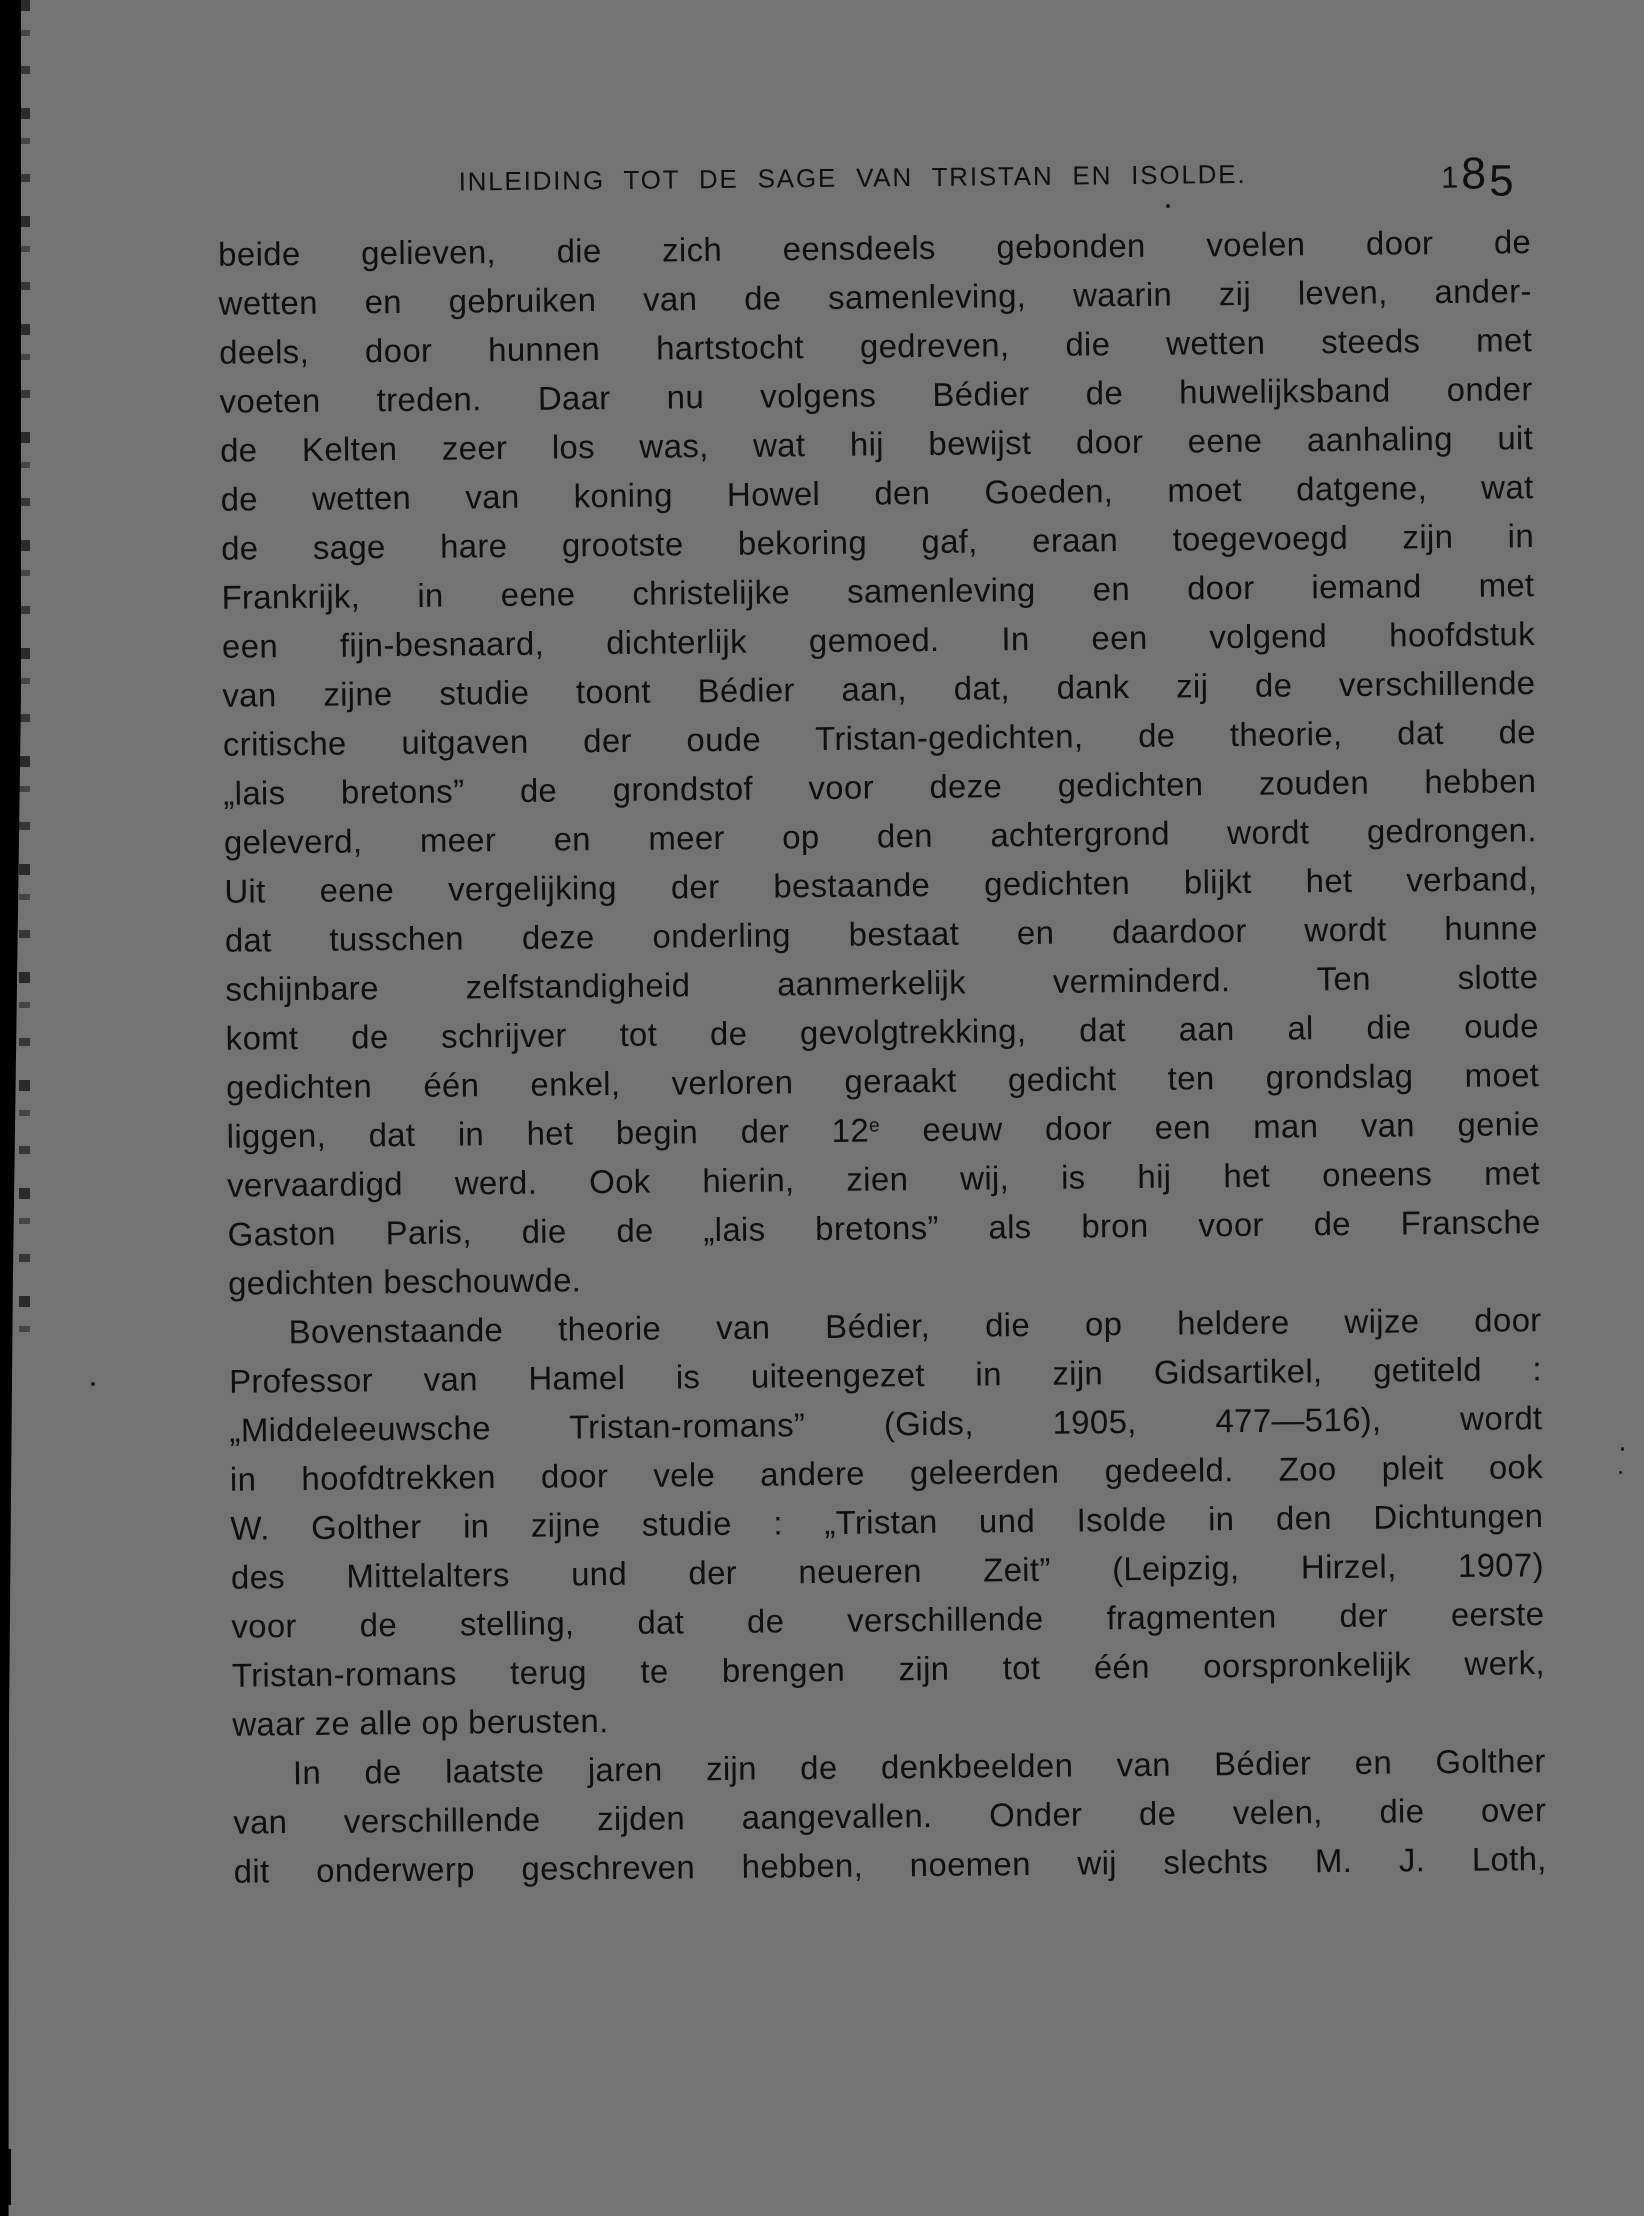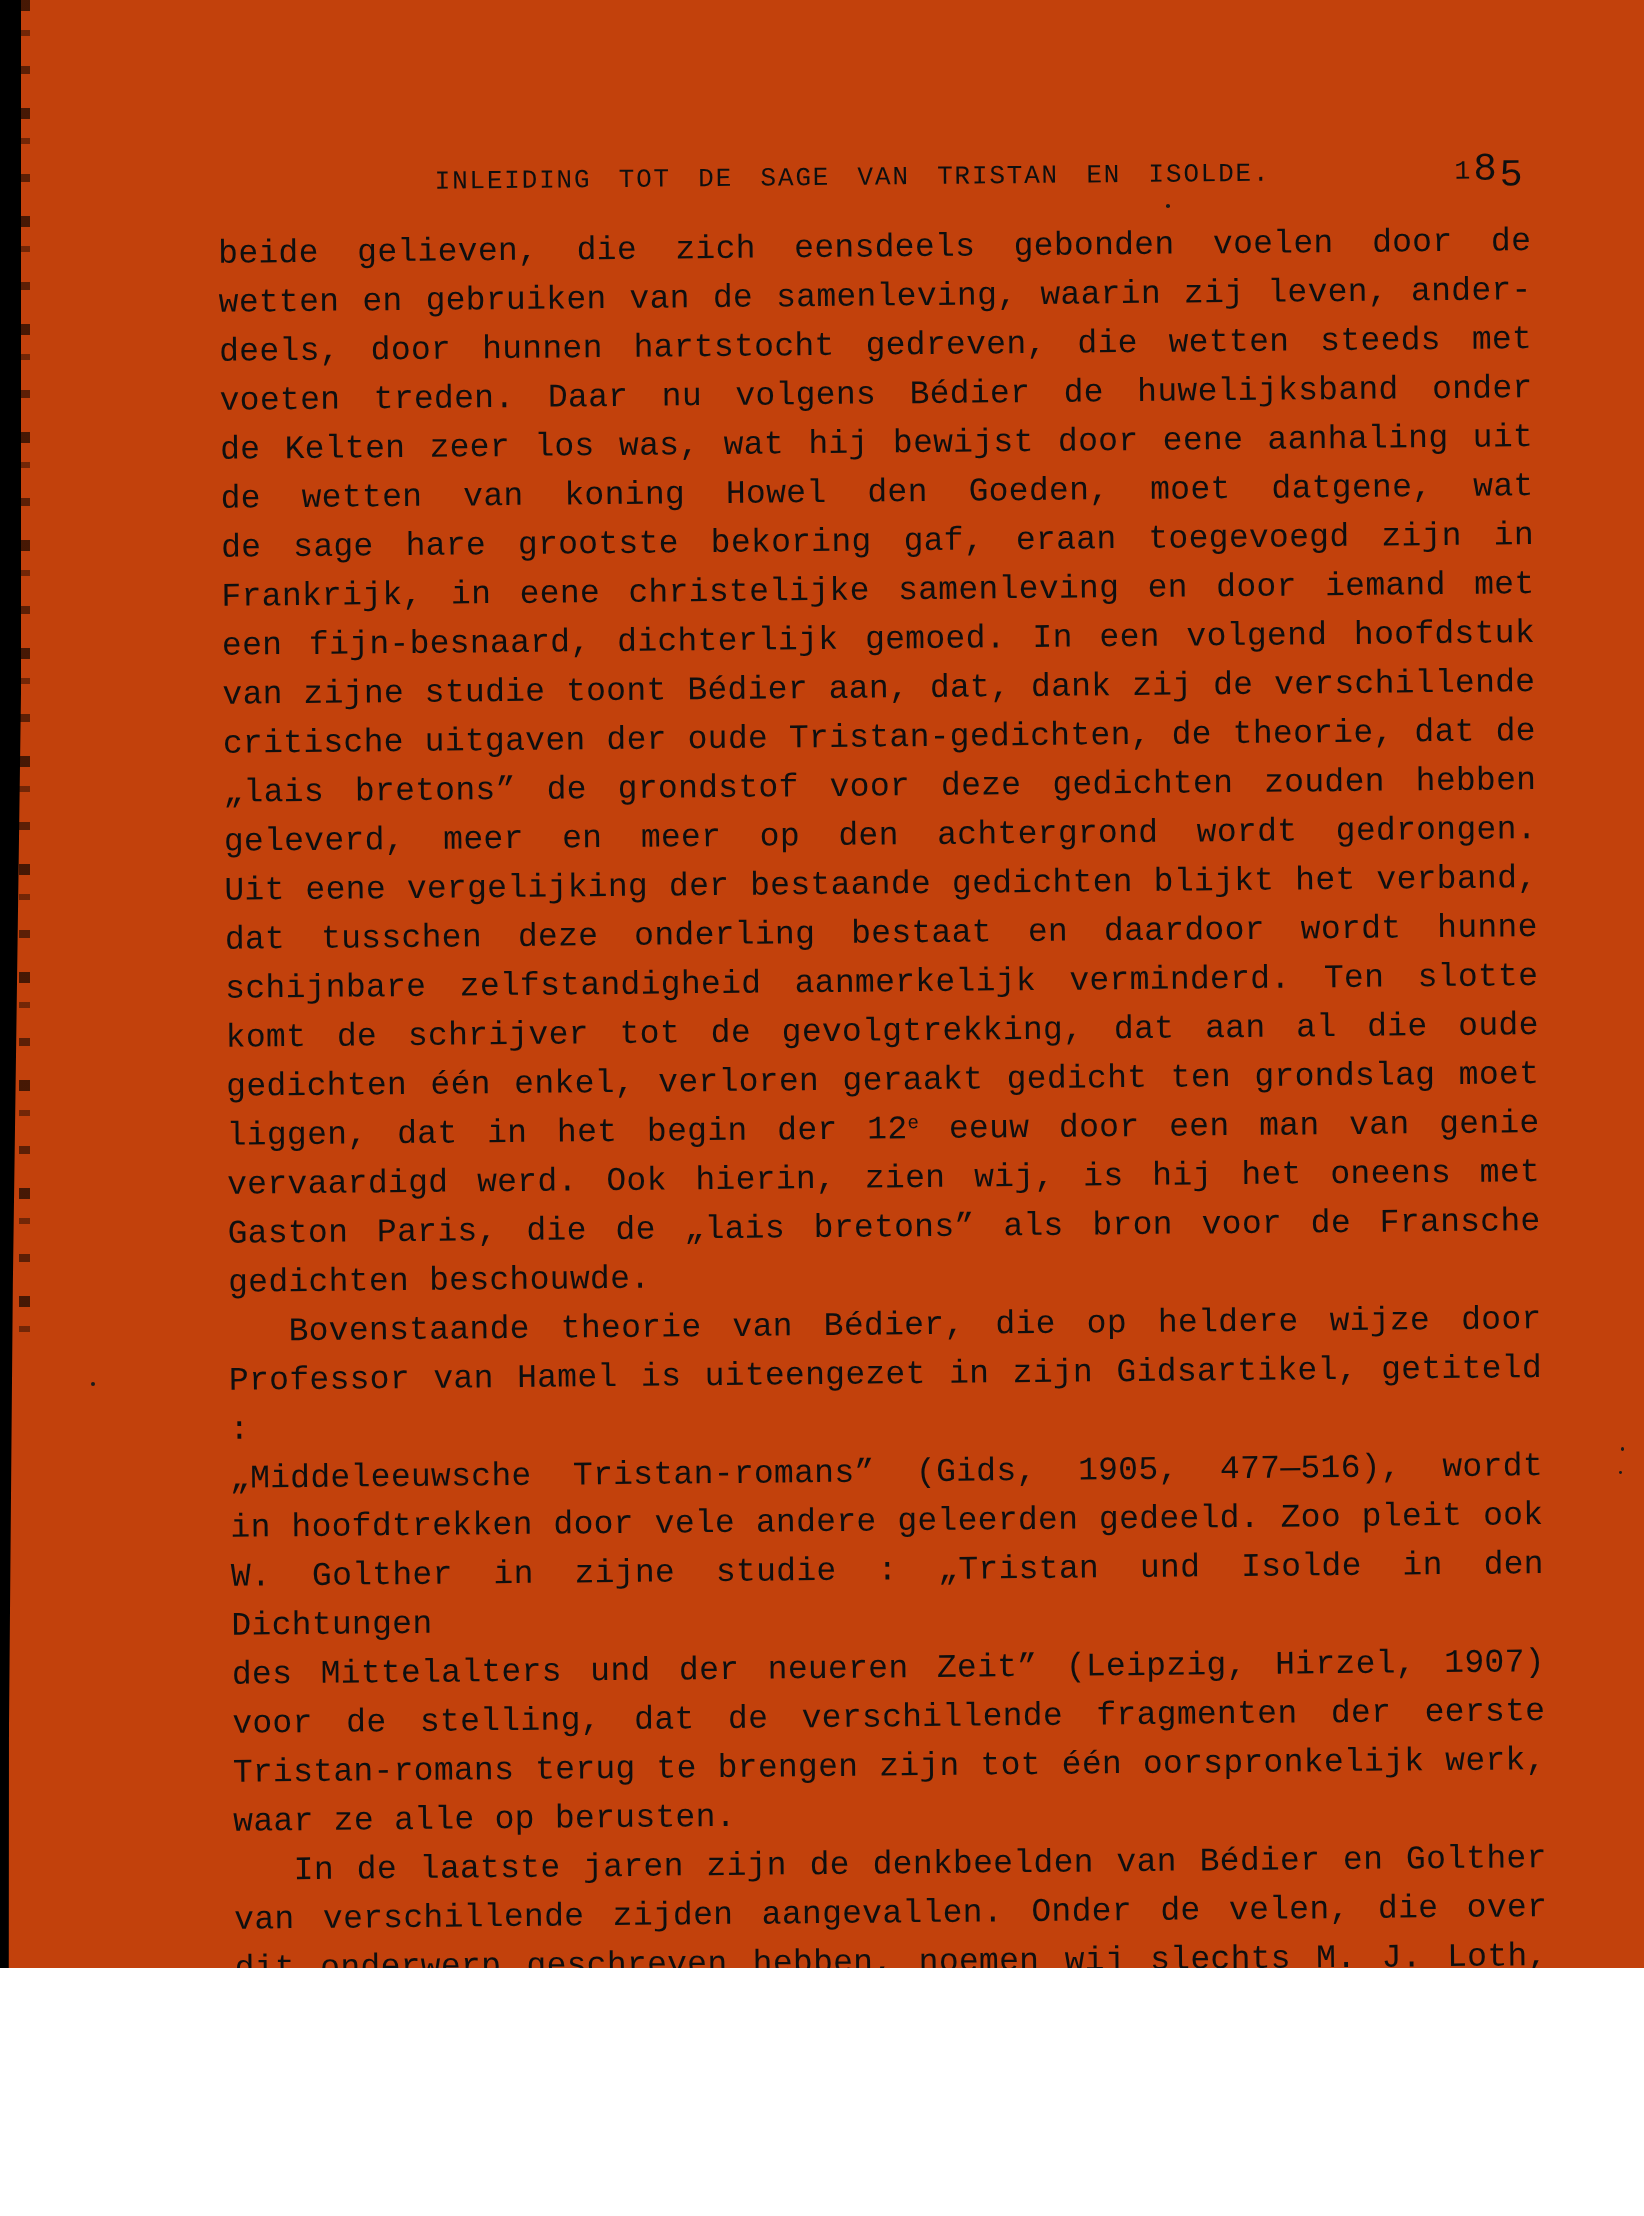--- a/index.html
+++ b/index.html
@@ -3,24 +3,24 @@
 <meta charset="utf-8">
 <style>
   html, body {
     margin: 0;
     padding: 0;
     background: #ffffff;
   }
   .page {
     position: relative;
     width: 1644px;
-    height: 1968px;
-    background: #c2410c;
+    height: 2216px;
+    background: #737373;
     overflow: hidden;
-    font-family: Liberation Mono, monospace;
+    font-family: Liberation Sans, sans-serif;
     color: #0f0f0f;
   }
 
   
   .scan-bar {
     position: absolute;
     left: 0; top: 0;
     width: 21.4px; height: 2216px;
     background: #000;
     clip-path: polygon(0 0, 100% 0, 100% 30%, 60% 58%, 42% 78%, 40% 100%, 0 100%);
@@ -76,22 +76,22 @@
     display: block;
     text-align: center;
     padding-right: 43px;
     font-size: 26px;
     letter-spacing: 1.8px;
     word-spacing: 10px;
     white-space: nowrap;
   }
   .running-header .pagenum {
     position: absolute;
-    right: 5px; top: -8.6px;
-    font-size: 39px;
+    right: 14px; top: -8.6px;
+    font-size: 45px;
     letter-spacing: 2.9px;
   }
   
   .osd { display: inline-block; }
   .osd-1 { font-size: 0.68em; transform: translateY(-0.04em); }
   .osd-5 { font-size: 0.98em; transform: translateY(0.16em); }
 
   
   .body-text {
     position: absolute;

